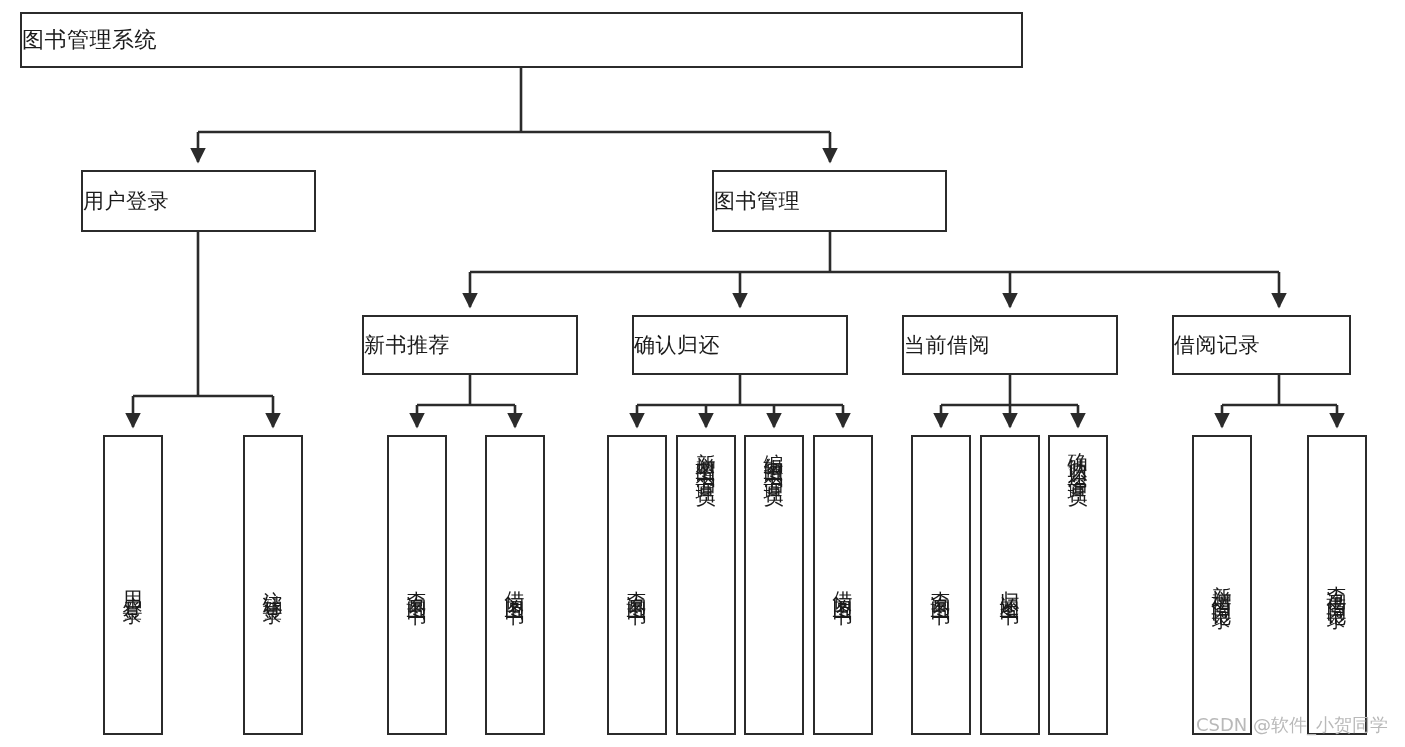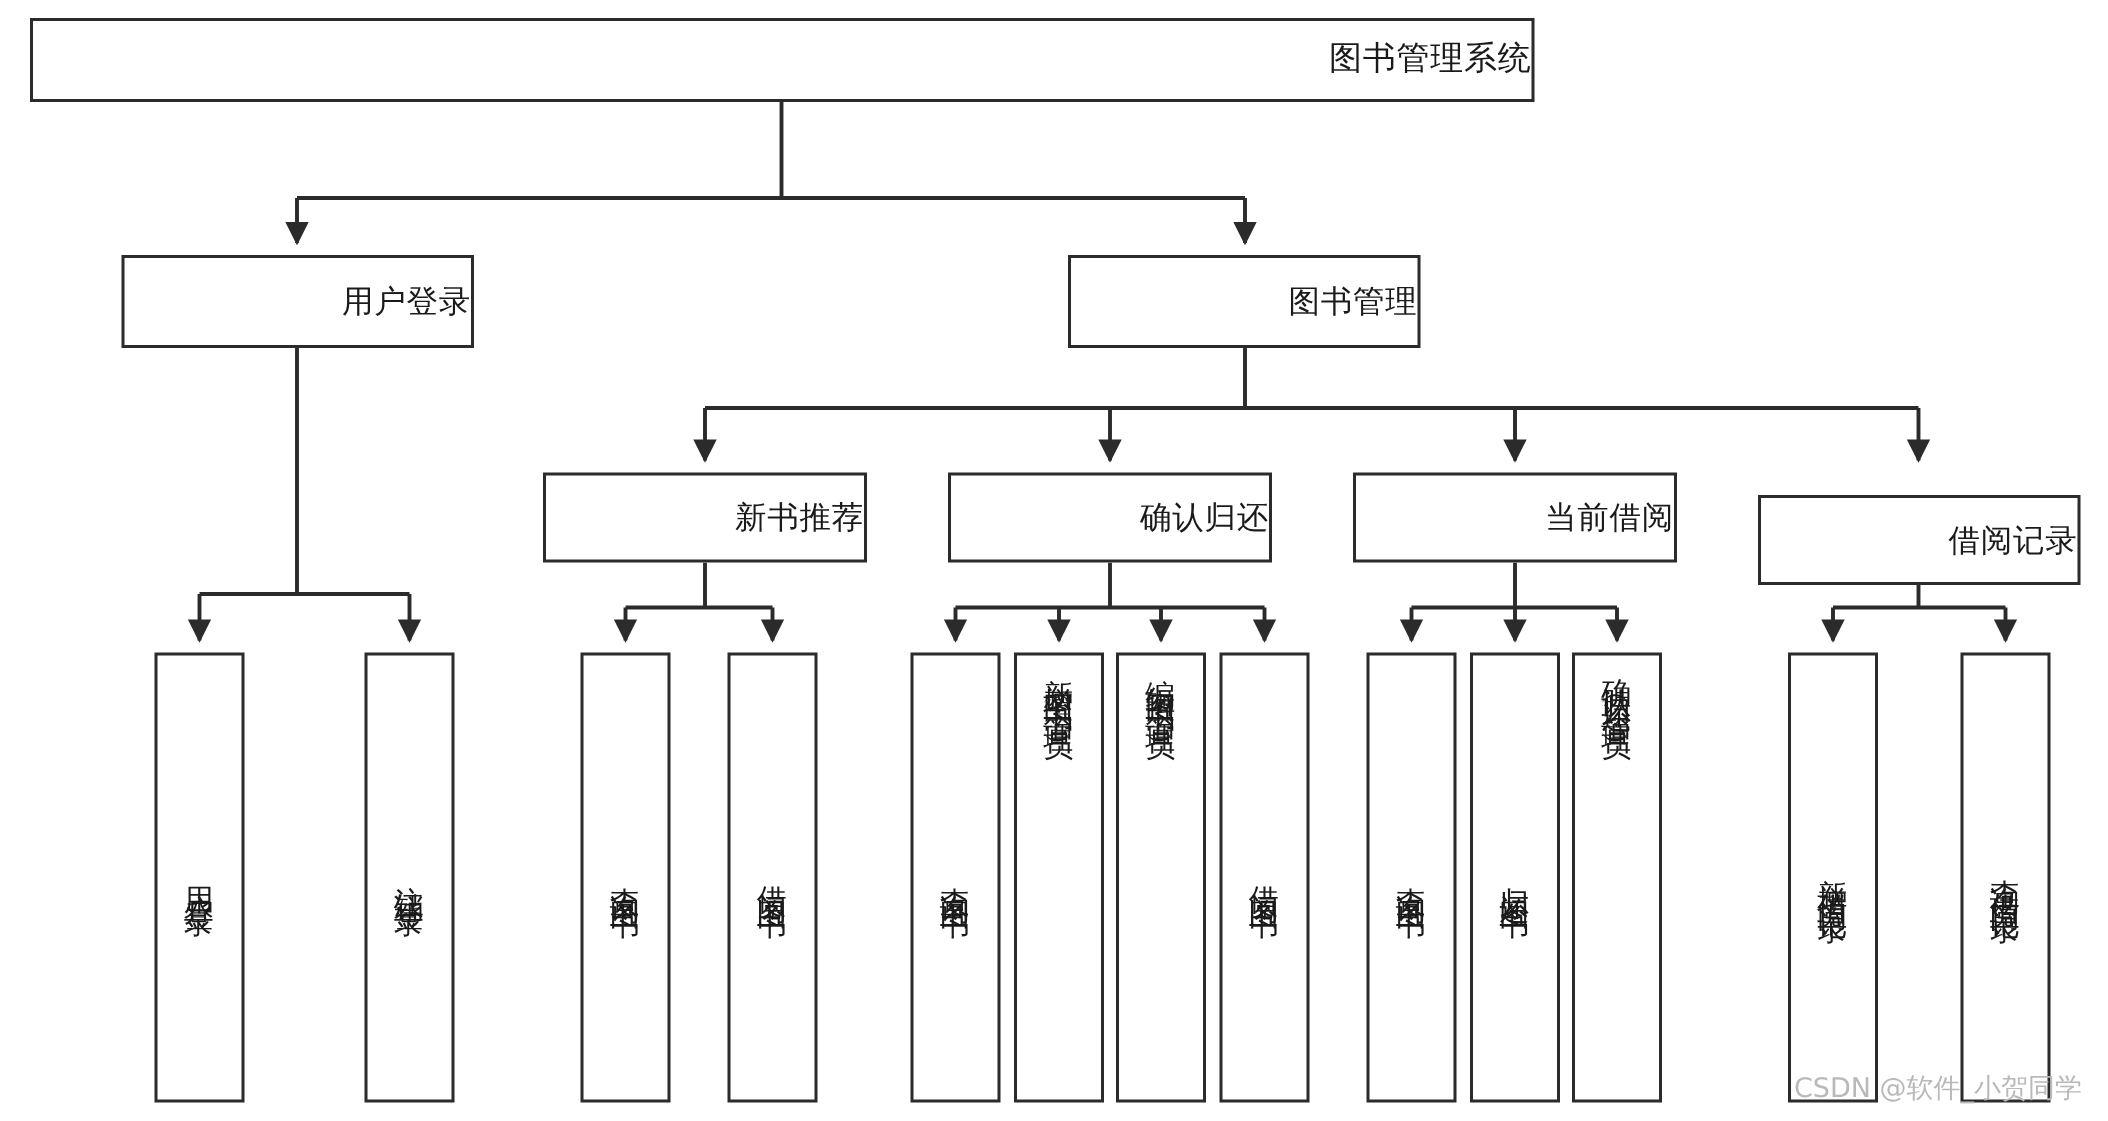--- a/index.html
+++ b/index.html
@@ -25,21 +25,21 @@
     height: 747px;
     pointer-events: none;
   }
   .node {
     position: absolute;
     box-sizing: border-box;
     border: 2px solid #2b2b2b;
     background: #ffffff;
     display: flex;
     align-items: center;
-    justify-content: flex-end;
+    justify-content: flex-start;
     color: #1a1a1a;
     z-index: 2;
   }
   .node-label {
     display: block;
     text-align: center;
     line-height: 1.18;
     white-space: nowrap;
   }
   
@@ -147,21 +147,21 @@
 
   <div class="node horiz" style="left:712px; top:170px; width:235px; height:62px;">
     <span class="node-label">图书管理</span>
   </div>
   <div class="node horiz" style="left:632px; top:315px; width:216px; height:60px;">
     <span class="node-label">确认归还</span>
   </div>
   <div class="node horiz" style="left:902px; top:315px; width:216px; height:60px;">
     <span class="node-label">当前借阅</span>
   </div>
-  <div class="node horiz" style="left:1172px; top:315px; width:215px; height:60px;margin-top:15px;">
+  <div class="node horiz" style="left:1172px; top:315px; width:179px; height:60px;">
     <span class="node-label">借阅记录</span>
   </div>
 
   <div class="node leaf center-text" style="left:103px; top:435px; width:60px; height:300px;">
     <span class="node-label">用户登录</span>
   </div>
   <div class="node leaf center-text" style="left:243px; top:435px; width:60px; height:300px;">
     <span class="node-label">注销登录</span>
   </div>
 

